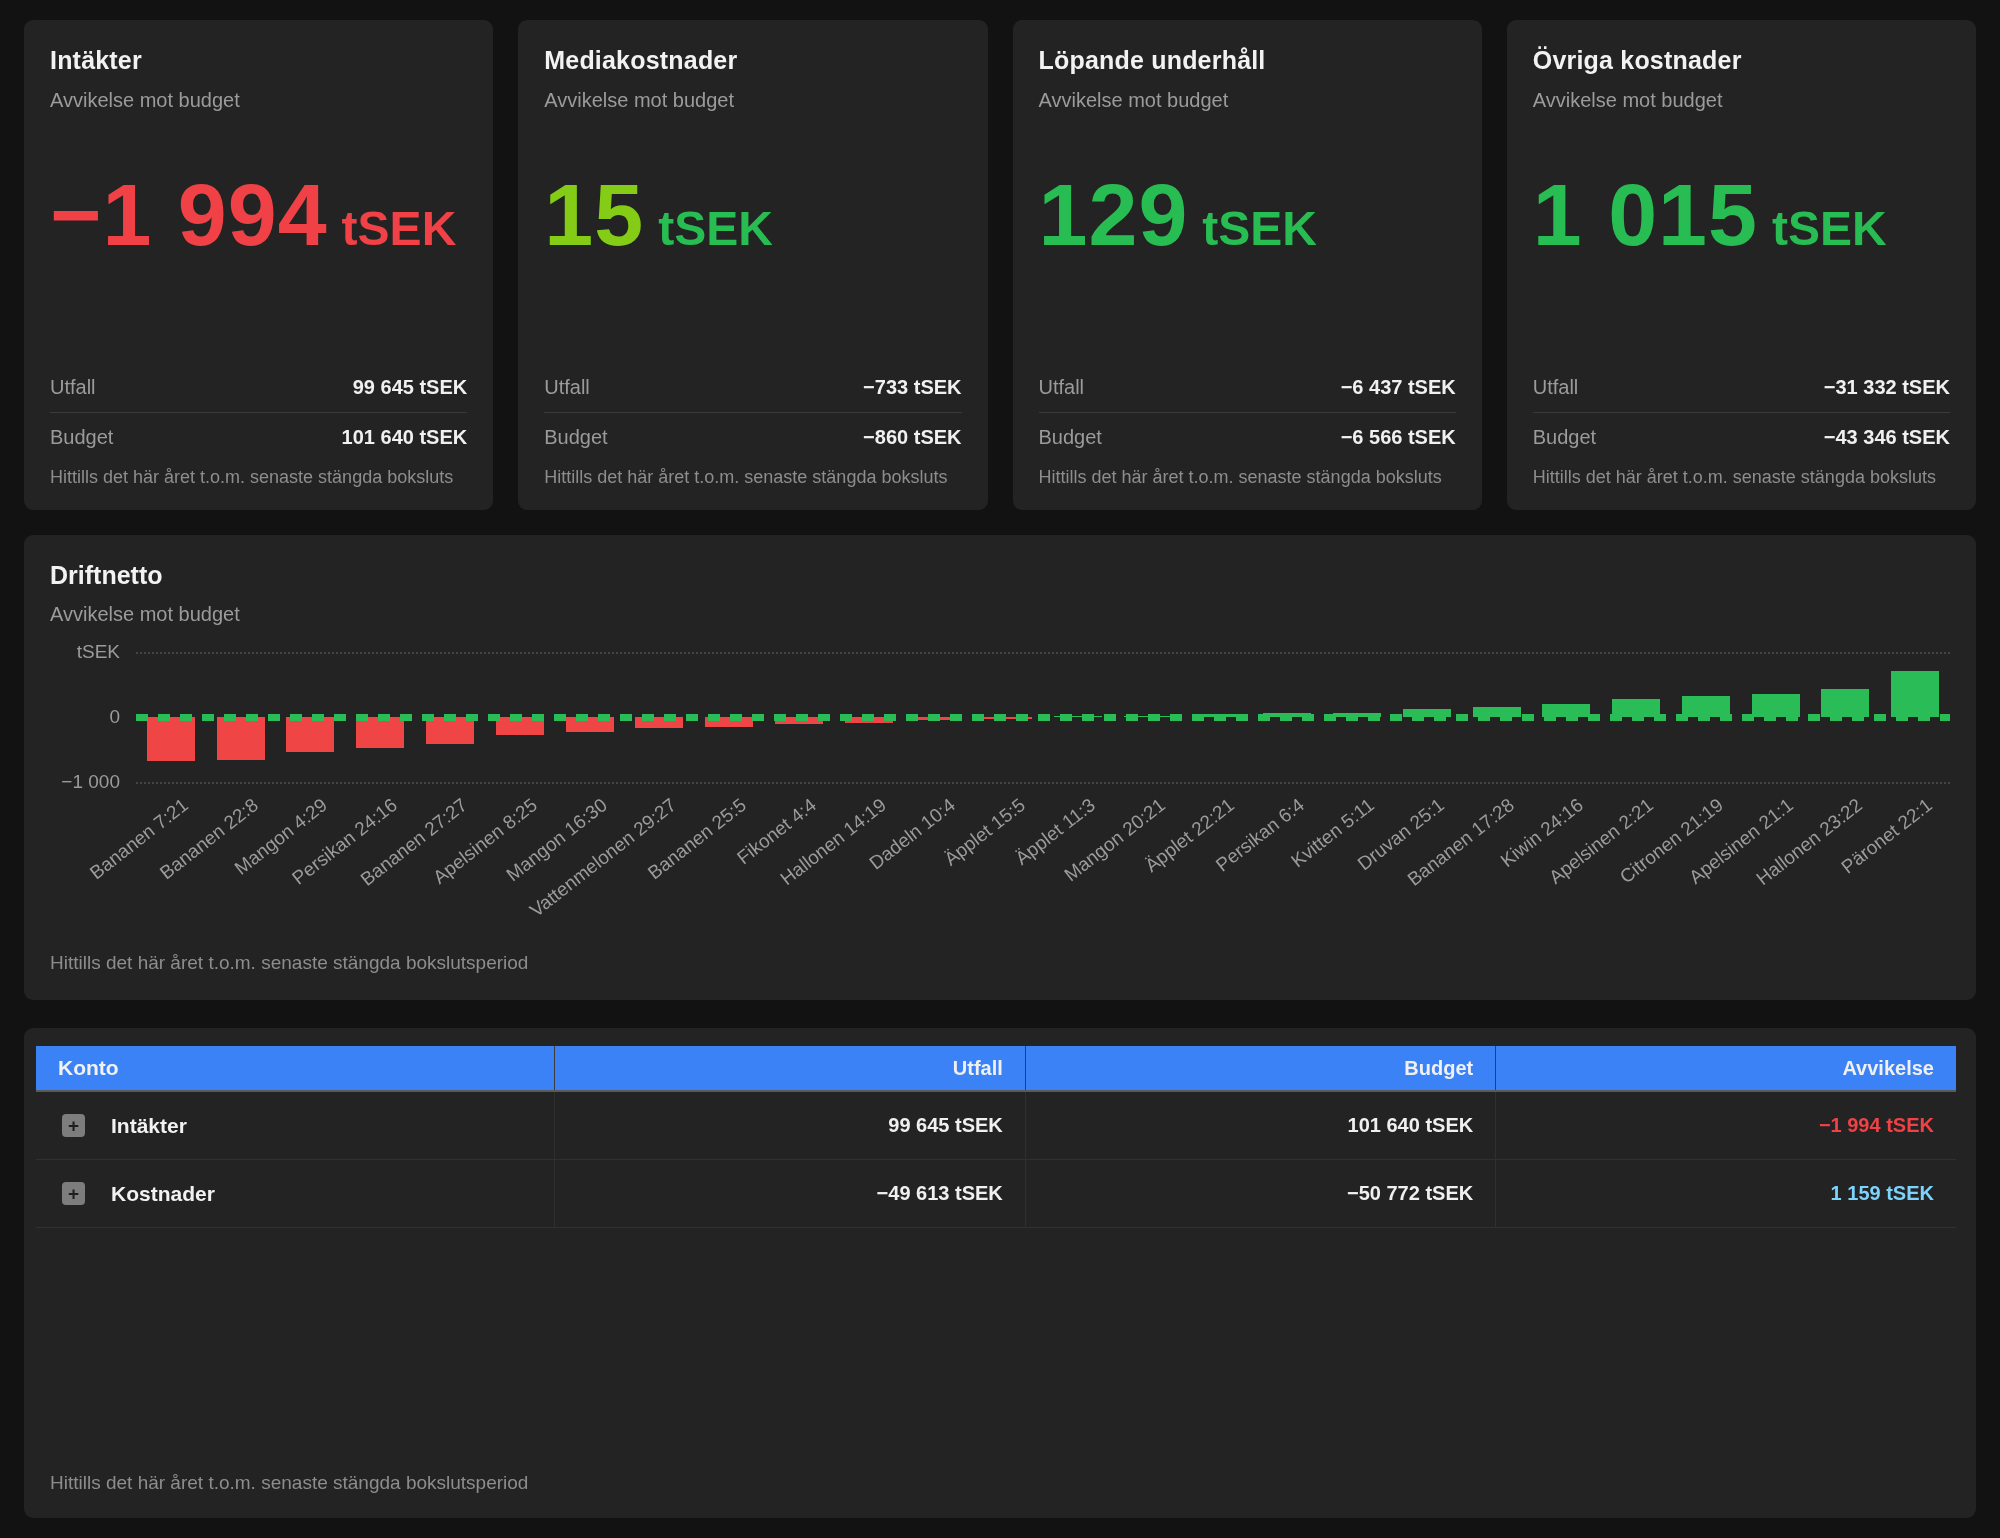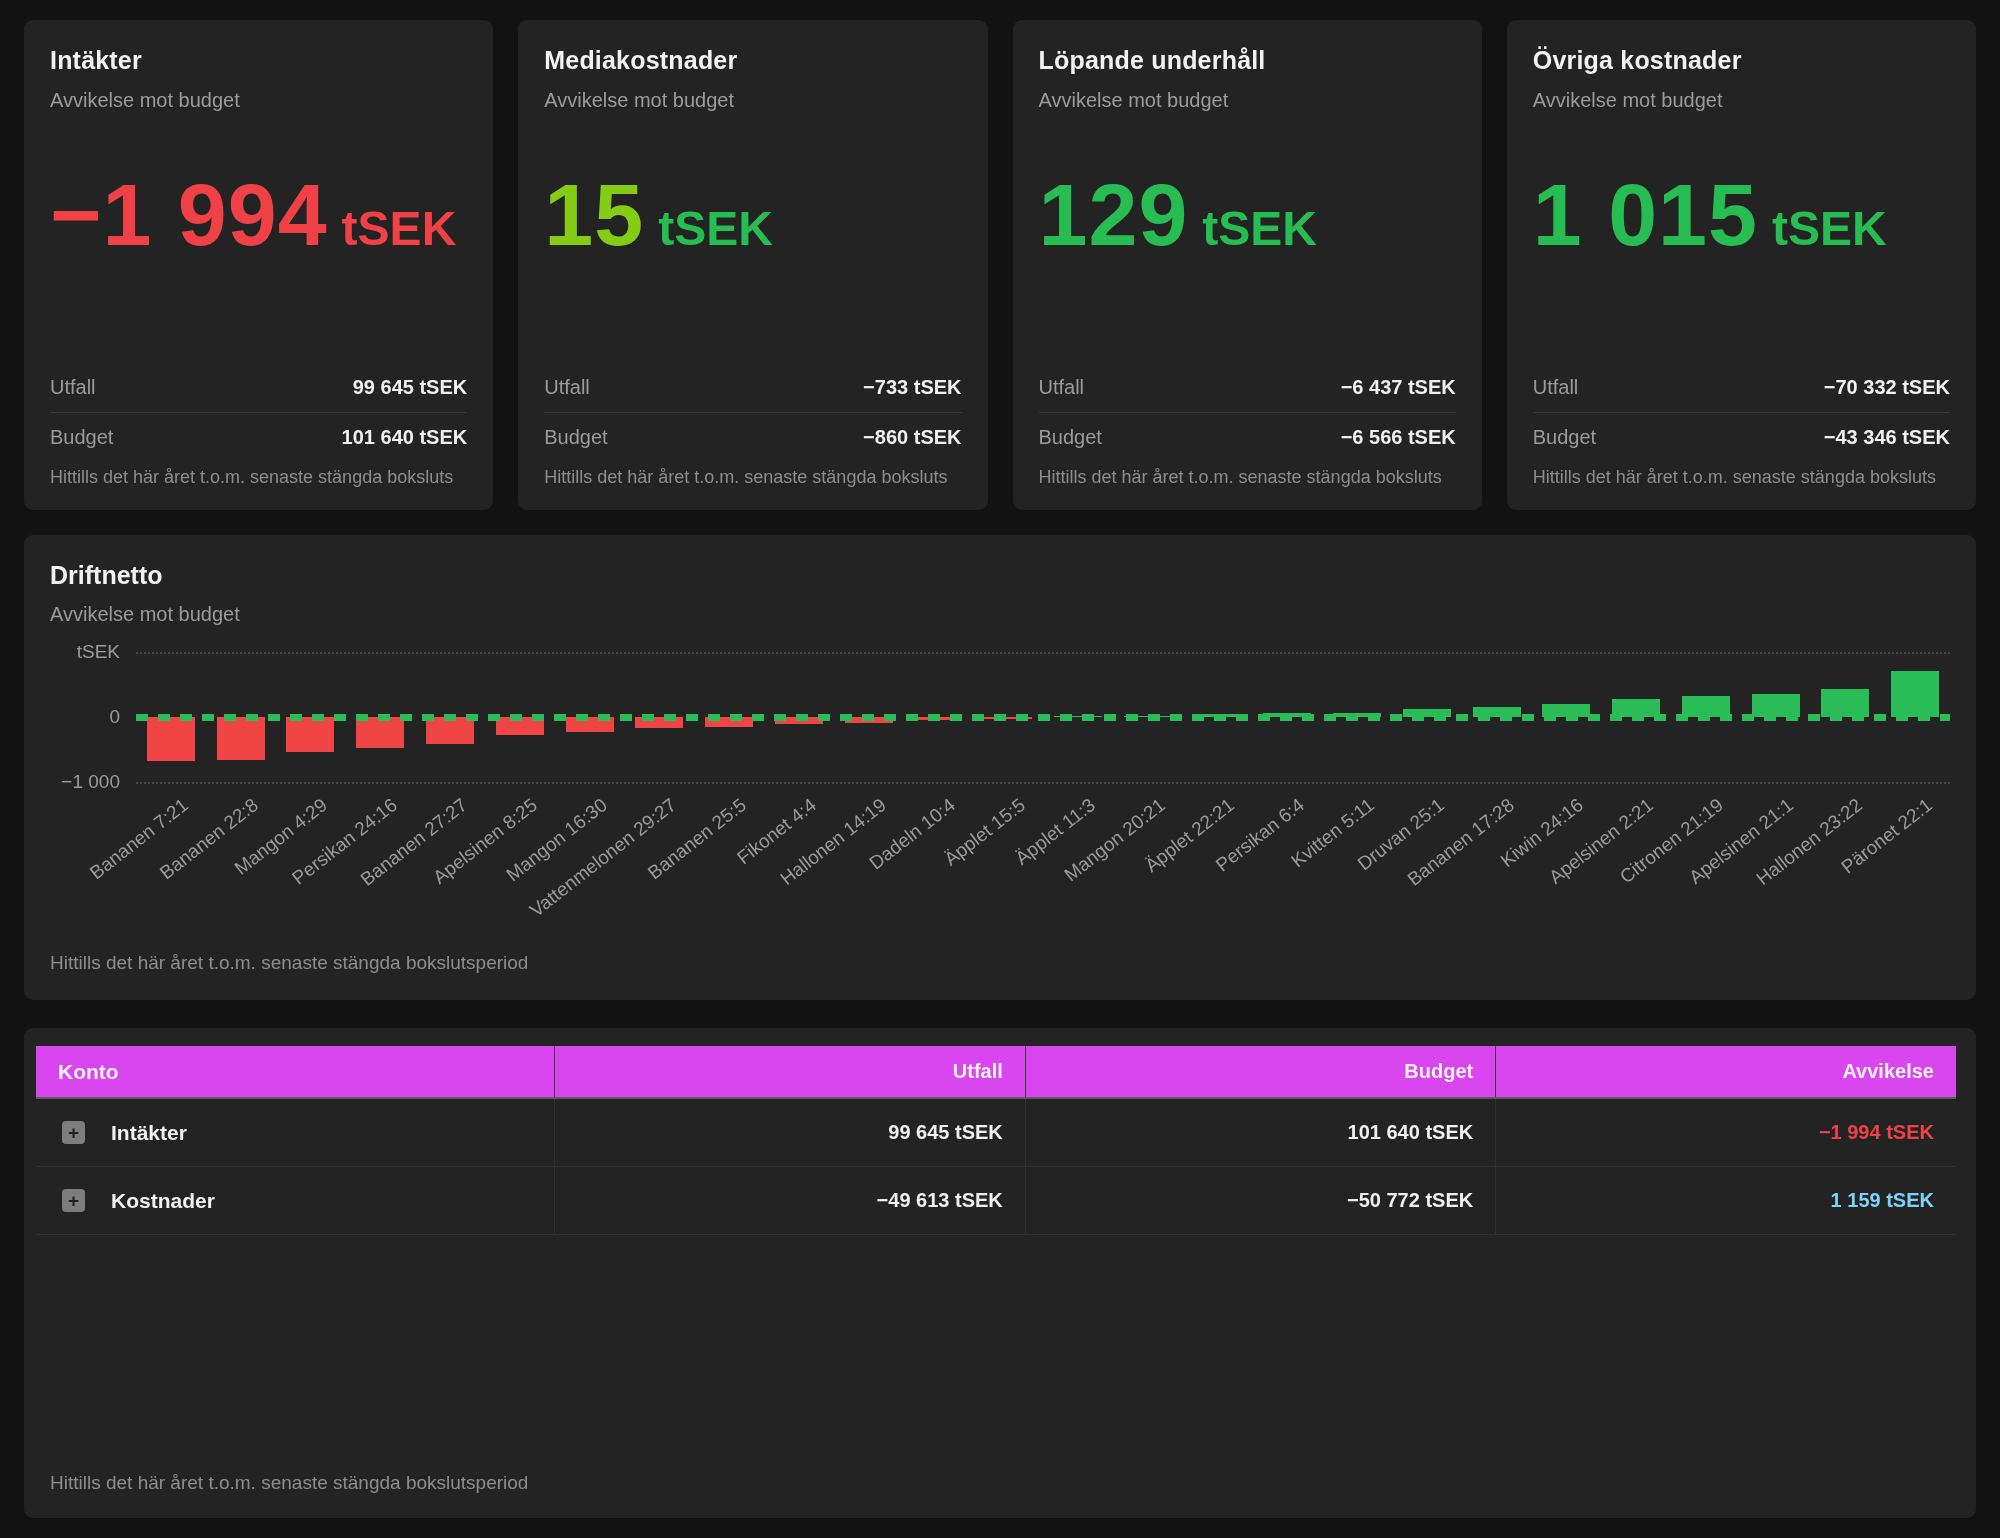--- a/index.html
+++ b/index.html
@@ -47,21 +47,21 @@
     position: absolute; top: 12px; white-space: nowrap;
     font-size: 19px; color: #9b9b9b;
     transform: translateX(-100%) rotate(-38deg); transform-origin: 100% 0;
   }
   .panel-footer { margin-top: auto; font-size: 19px; color: #8d8d8d; }
 
   
   .table-panel { margin-top: 28px; flex: 1 1 auto; padding: 18px 20px 24px 12px; display: flex; flex-direction: column; }
   .grid-table { width: 100%; }
   .t-row { display: grid; grid-template-columns: 27% 24.5% 24.5% 24%; align-items: stretch; }
-  .t-head { background: #d946ef; height: 53px; border-bottom: 2px solid #5a5a5a; }
+  .t-head { background: #3b82f6; height: 46px; border-bottom: 2px solid #5a5a5a; }
   .t-head .cell { font-weight: bold; font-size: 21px; color: #f2f2f2; }
   .t-body-row { height: 68px; border-bottom: 1px solid #313131; }
   .cell { display: flex; align-items: center; padding: 0 22px; }
   .cell.num { justify-content: flex-end; font-size: 20px; font-weight: 600; color: #f0f0f0; }
   .cell + .cell { border-left: 1px solid #3d3d3d; }
   .t-body-row .cell + .cell { border-left: 1px solid #2f2f2f; }
   .konto-cell { gap: 26px; padding-left: 26px; }
   .expand-btn {
     width: 23px; height: 23px; border-radius: 4px; background: #7d7d7d; border: none;
     color: #1f1f1f; font-size: 19px; font-weight: bold; line-height: 21px;
@@ -139,21 +139,21 @@
     <div class="card">
       <div class="card-title">Övriga kostnader</div>
       <div class="card-subtitle">Avvikelse mot budget</div>
       <div class="big-number">
         <span class="val" style="color: rgb(39, 189, 82);">1 015</span>
         <span class="unit" style="color: rgb(39, 189, 82);">tSEK</span>
       </div>
       <div class="card-stats">
         <div class="stat-row">
           <span class="stat-label">Utfall</span>
-          <span class="stat-value">−70 332 tSEK</span>
+          <span class="stat-value">−31 332 tSEK</span>
         </div>
         <div class="stat-row">
           <span class="stat-label">Budget</span>
           <span class="stat-value">−43 346 tSEK</span>
         </div>
       </div>
       <div class="card-footer">Hittills det här året t.o.m. senaste stängda boksluts</div>
     </div>
 
   </div>

